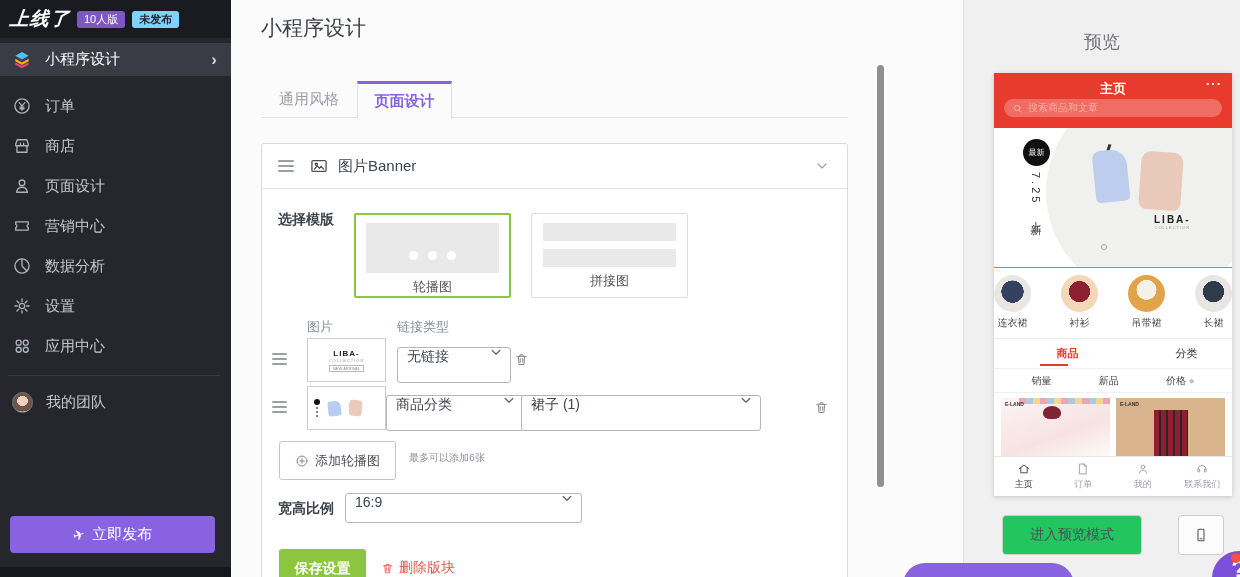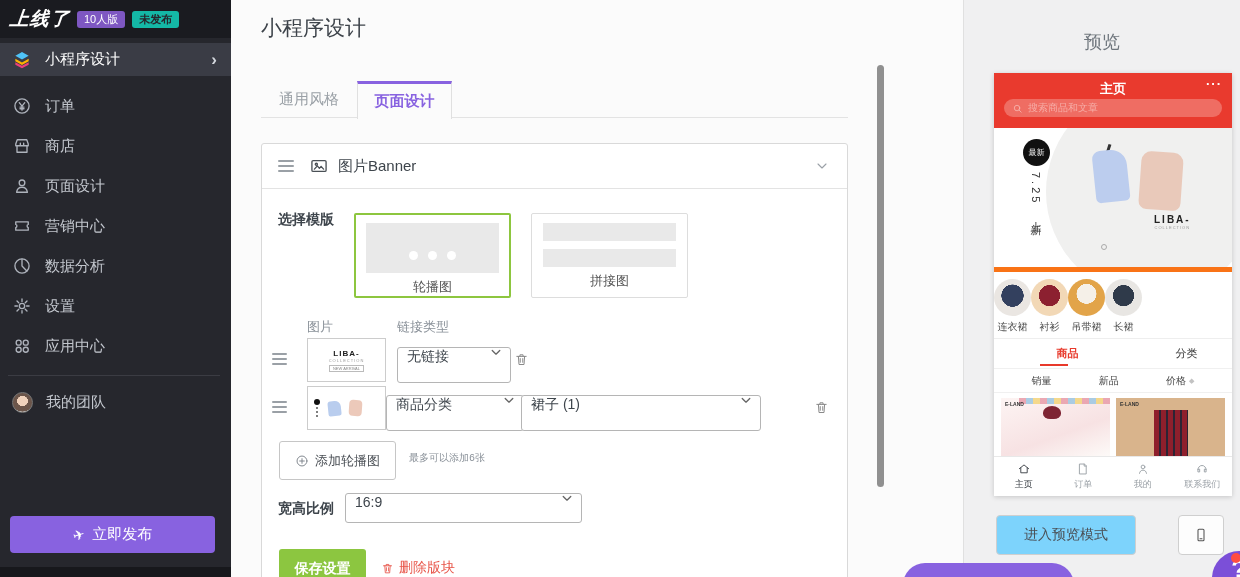--- a/index.html
+++ b/index.html
@@ -11,21 +11,21 @@
   
   .ic { display:inline-flex; align-items:center; justify-content:center; }
   .ic svg { fill:none; stroke:currentColor; stroke-width:1.6; stroke-linecap:round; stroke-linejoin:round; }
 
   
   .sidebar { left:0; top:0; width:231px; height:577px; background:#26272d; color:#c3c7ce; }
   .logo-bar { left:0; top:0; width:231px; height:38px; background:#1a1b20; display:flex; align-items:center; padding-left:10px; gap:7px; }
   .logo { color:#fff; font-size:19px; font-weight:900; font-style:italic; letter-spacing:1px; transform:skewX(-6deg); }
   .badge { font-size:11px; padding:2px 7px; border-radius:3px; line-height:13px; }
   .badge-plan { background:#7e57c2; color:#fff; }
-  .badge-status { background:#14b8a6; color:#26272d; font-weight:bold; }
+  .badge-status { background:#7dd3fc; color:#26272d; font-weight:bold; }
   .nav-active { left:0; top:43px; width:231px; height:33px; background:#3a3c45; display:flex; align-items:center; padding:0 14px 0 12px; color:#fff; }
   .nav-active .lbl { font-size:15px; margin-left:13px; flex:1; }
   .chev-r { color:#d3d7dd; font-size:17px; font-weight:bold; line-height:1; }
   .nav-list { left:0; top:86px; width:231px; }
   .nav-item { height:40px; display:flex; align-items:center; padding-left:12px; font-size:15px; color:#c3c7ce; cursor:pointer; }
   .nav-item .ic, .nav-active .ic { width:20px; height:20px; color:#aeb3bc; }
   .nav-item .lbl { margin-left:13px; }
   .side-divider { left:8px; top:375px; width:212px; height:1px; background:#3b3c43; }
   .team-item { left:0; top:382px; width:231px; height:40px; display:flex; align-items:center; padding-left:12px; font-size:15px; }
   .avatar { width:21px; height:21px; border-radius:50%; background:radial-gradient(circle at 50% 42%, #f0d2bc 0 36%, #6b554a 37% 72%, #d8d3cf 73%); border:1px solid #777; }
@@ -101,21 +101,21 @@
   .bn-badge { left:29px; top:11px; width:27px; height:27px; border-radius:50%; background:#111; color:#fff; font-size:8px; display:flex; align-items:center; justify-content:center; }
   .bn-vtext { left:34px; top:44px; writing-mode:vertical-rl; font-size:11px; color:#333; letter-spacing:3px; }
   .bn-blue { left:100px; top:22px; width:34px; height:52px; background:#bccdee; border-radius:8px 16px 5px 5px; transform:rotate(-6deg); }
   .bn-strap { left:112px; top:16px; width:3px; height:16px; background:#333; transform:rotate(18deg); }
   .bn-pink { left:146px; top:24px; width:42px; height:58px; background:#e9c9ba; border-radius:10px 10px 8px 8px; transform:rotate(4deg); }
   .bn-brand { left:160px; top:86px; text-align:center; }
   .bn-brand .b1 { font-size:10px; font-weight:bold; letter-spacing:2px; color:#222; }
   .bn-brand .b2 { font-size:4px; letter-spacing:1px; color:#999; }
   .bn-ind { left:107px; top:116px; width:6px; height:6px; border:1px solid #aaa; border-radius:50%; }
 
-  .ph-cats { left:0; top:194px; width:238px; height:71px; border-top:5px solid #f97316; display:flex; justify-content:flex-start; align-items:flex-start; padding-top:7px; }
+  .ph-cats { left:0; top:194px; width:238px; height:71px; border-top:1px solid #f97316; display:flex; justify-content:space-between; align-items:flex-start; padding-top:7px; }
   .cat { display:flex; flex-direction:column; align-items:center; gap:4px; cursor:pointer; }
   .cat i { width:37px; height:37px; border-radius:50%; display:block; }
   .cat span { font-size:10px; color:#4a4a4a; }
   .cat1 i { background:radial-gradient(circle at 50% 45%, #33405e 0 40%, #eae6e2 41%); }
   .cat2 i { background:radial-gradient(circle at 50% 45%, #8c2030 0 38%, #f2d8b6 39%); }
   .cat3 i { background:radial-gradient(circle at 50% 40%, #f5f0e8 0 34%, #e2a449 35%); }
   .cat4 i { background:radial-gradient(circle at 50% 45%, #2f3a4a 0 38%, #e8e6e3 39%); }
 
   .ph-tabs { left:0; top:265px; width:238px; height:30px; border-top:1px solid #eee; display:flex; }
   .ph-tab { flex:1; display:flex; align-items:center; justify-content:center; font-size:11px; color:#333; position:relative; cursor:pointer;padding-left:28px; }
@@ -135,21 +135,21 @@
   .prod2 { background:#d9b48c; }
   .prod2::after { content:""; position:absolute; left:38px; top:12px; width:34px; height:48px;
     background:repeating-linear-gradient(90deg,#8e1f2c 0 5px,#2c2434 5px 7px), repeating-linear-gradient(0deg, rgba(0,0,0,.35) 0 2px, rgba(0,0,0,0) 2px 7px); }
 
   .ph-tabbar { left:0; top:383px; width:238px; height:40px; border-top:1px solid #e8e8e8; background:#fff; display:flex; }
   .nav4 { flex:1; display:flex; flex-direction:column; align-items:center; justify-content:center; gap:2px; color:#9aa0a6; cursor:pointer; }
   .nav4 .ic { width:14px; height:14px; }
   .nav4 span { font-size:9px; }
   .nav4.active { color:#3c4147; }
 
-  .enter-btn { left:32px; top:515px; width:140px; height:40px; background:#7dd3fc; border:1px solid #cfcfcf; border-radius:4px; font-size:14px; color:#4a4f55; cursor:pointer; font-family:inherit; }
+  .enter-btn { left:38px; top:515px; width:140px; height:40px; background:#22c55e; border:1px solid #cfcfcf; border-radius:4px; font-size:14px; color:#4a4f55; cursor:pointer; font-family:inherit; }
   .device-btn { left:214px; top:515px; width:46px; height:40px; background:#fdfdfd; border:1px solid #cfcfcf; border-radius:4px; display:flex; align-items:center; justify-content:center; color:#555; cursor:pointer; }
   .device-btn .ic { width:16px; height:16px; }
 
   
   .promo-pill { left:903px; top:563px; width:171px; height:44px; border-radius:22px; background:#8862e0; display:flex; align-items:center; padding-left:22px; gap:8px; color:#fff; font-size:15px; font-weight:bold; cursor:pointer; z-index:5; }
   .help-bubble { left:1212px; top:551px; width:54px; height:54px; border-radius:50%; background:#7b4fd8; color:#fff; font-size:25px; font-weight:bold; display:flex; align-items:flex-start; justify-content:center; padding-top:4px; cursor:pointer; z-index:5; }
   .help-dot { left:1231px; top:553px; width:10px; height:10px; border-radius:50%; background:#ff4d42; z-index:6; }
 </style>
 </head>
 <body>

